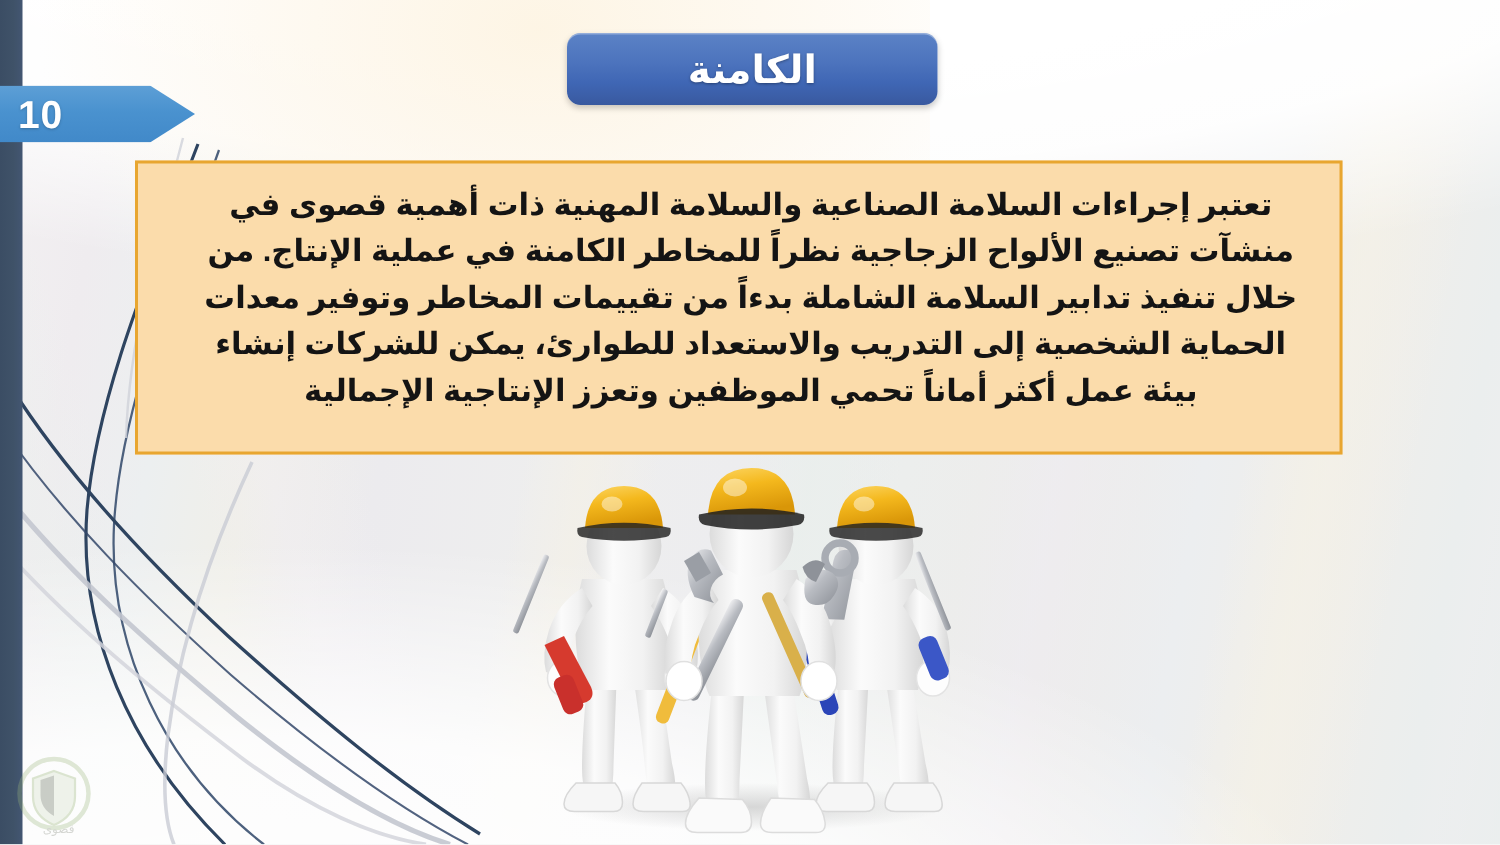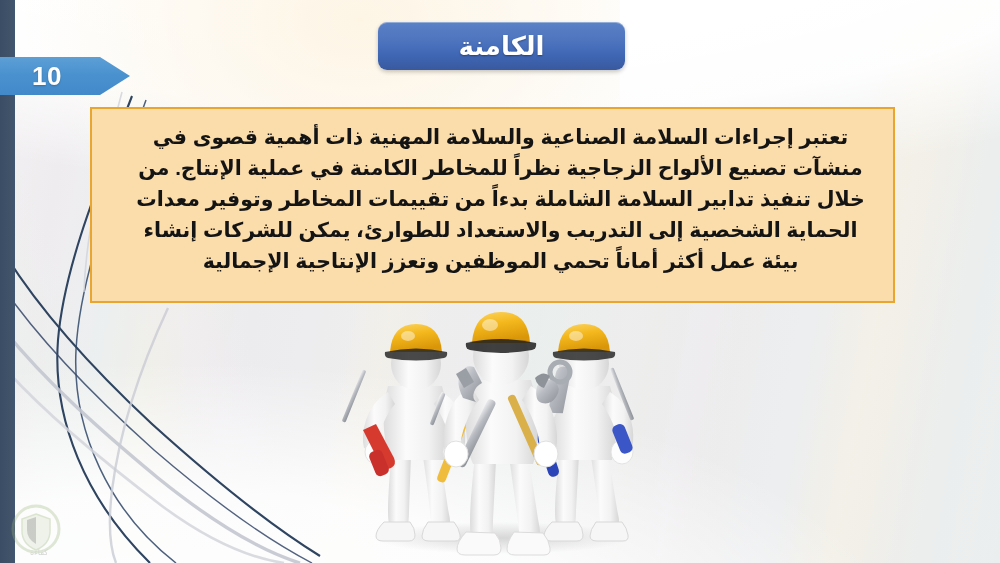--- a/index.html
+++ b/index.html
@@ -70,21 +70,21 @@
   .num-badge{
     position:absolute;left:0;top:57px;height:38px;width:130px;
   }
   .num-badge .shape{
     position:absolute;inset:0;
     background:linear-gradient(180deg,#5d9fd6 0%,#4a92cf 45%,#4189c9 100%);
     clip-path:polygon(0 0, 100px 0, 130px 50%, 100px 100%, 0 100%);
     box-shadow:0 1px 2px rgba(0,0,0,.18);
   }
   .num-badge .label{
-    position:absolute;left:32px;top:0;height:38px;line-height:38px;
+    position:absolute;left:12px;top:0;height:38px;line-height:38px;
     color:#ffffff;font-size:26px;font-weight:bold;
     letter-spacing:.5px;
     text-shadow:0 1px 2px rgba(0,0,0,.22);
     direction:ltr;
   }
 
   
   .title-banner{
     position:absolute;left:378px;top:22px;width:247px;height:48px;
     border-radius:9px;
@@ -291,16 +291,16 @@
       </g>
     </svg>
   </div>
 
   <div class="logo">
     <svg width="62" height="56" viewBox="0 0 62 56" xmlns="http://www.w3.org/2000/svg">
       <circle cx="28" cy="26" r="23" fill="none" stroke="#9ab57a" stroke-width="3"></circle>
       <path d="M28 11 l14 5 v12 q0 13 -14 19 q-14 -6 -14 -19 v-12 z" fill="#cfdcc0" stroke="#8fae6a" stroke-width="1.5"></path>
       <path d="M28 14 l-9 3 v10 q0 9 9 14 z" fill="#55604b"></path>
     </svg>
-    <div class="logo-text">كفاءة</div>
+    <div class="logo-text">قصوى</div>
   </div>
 
 </div>
 
 </body></html>

